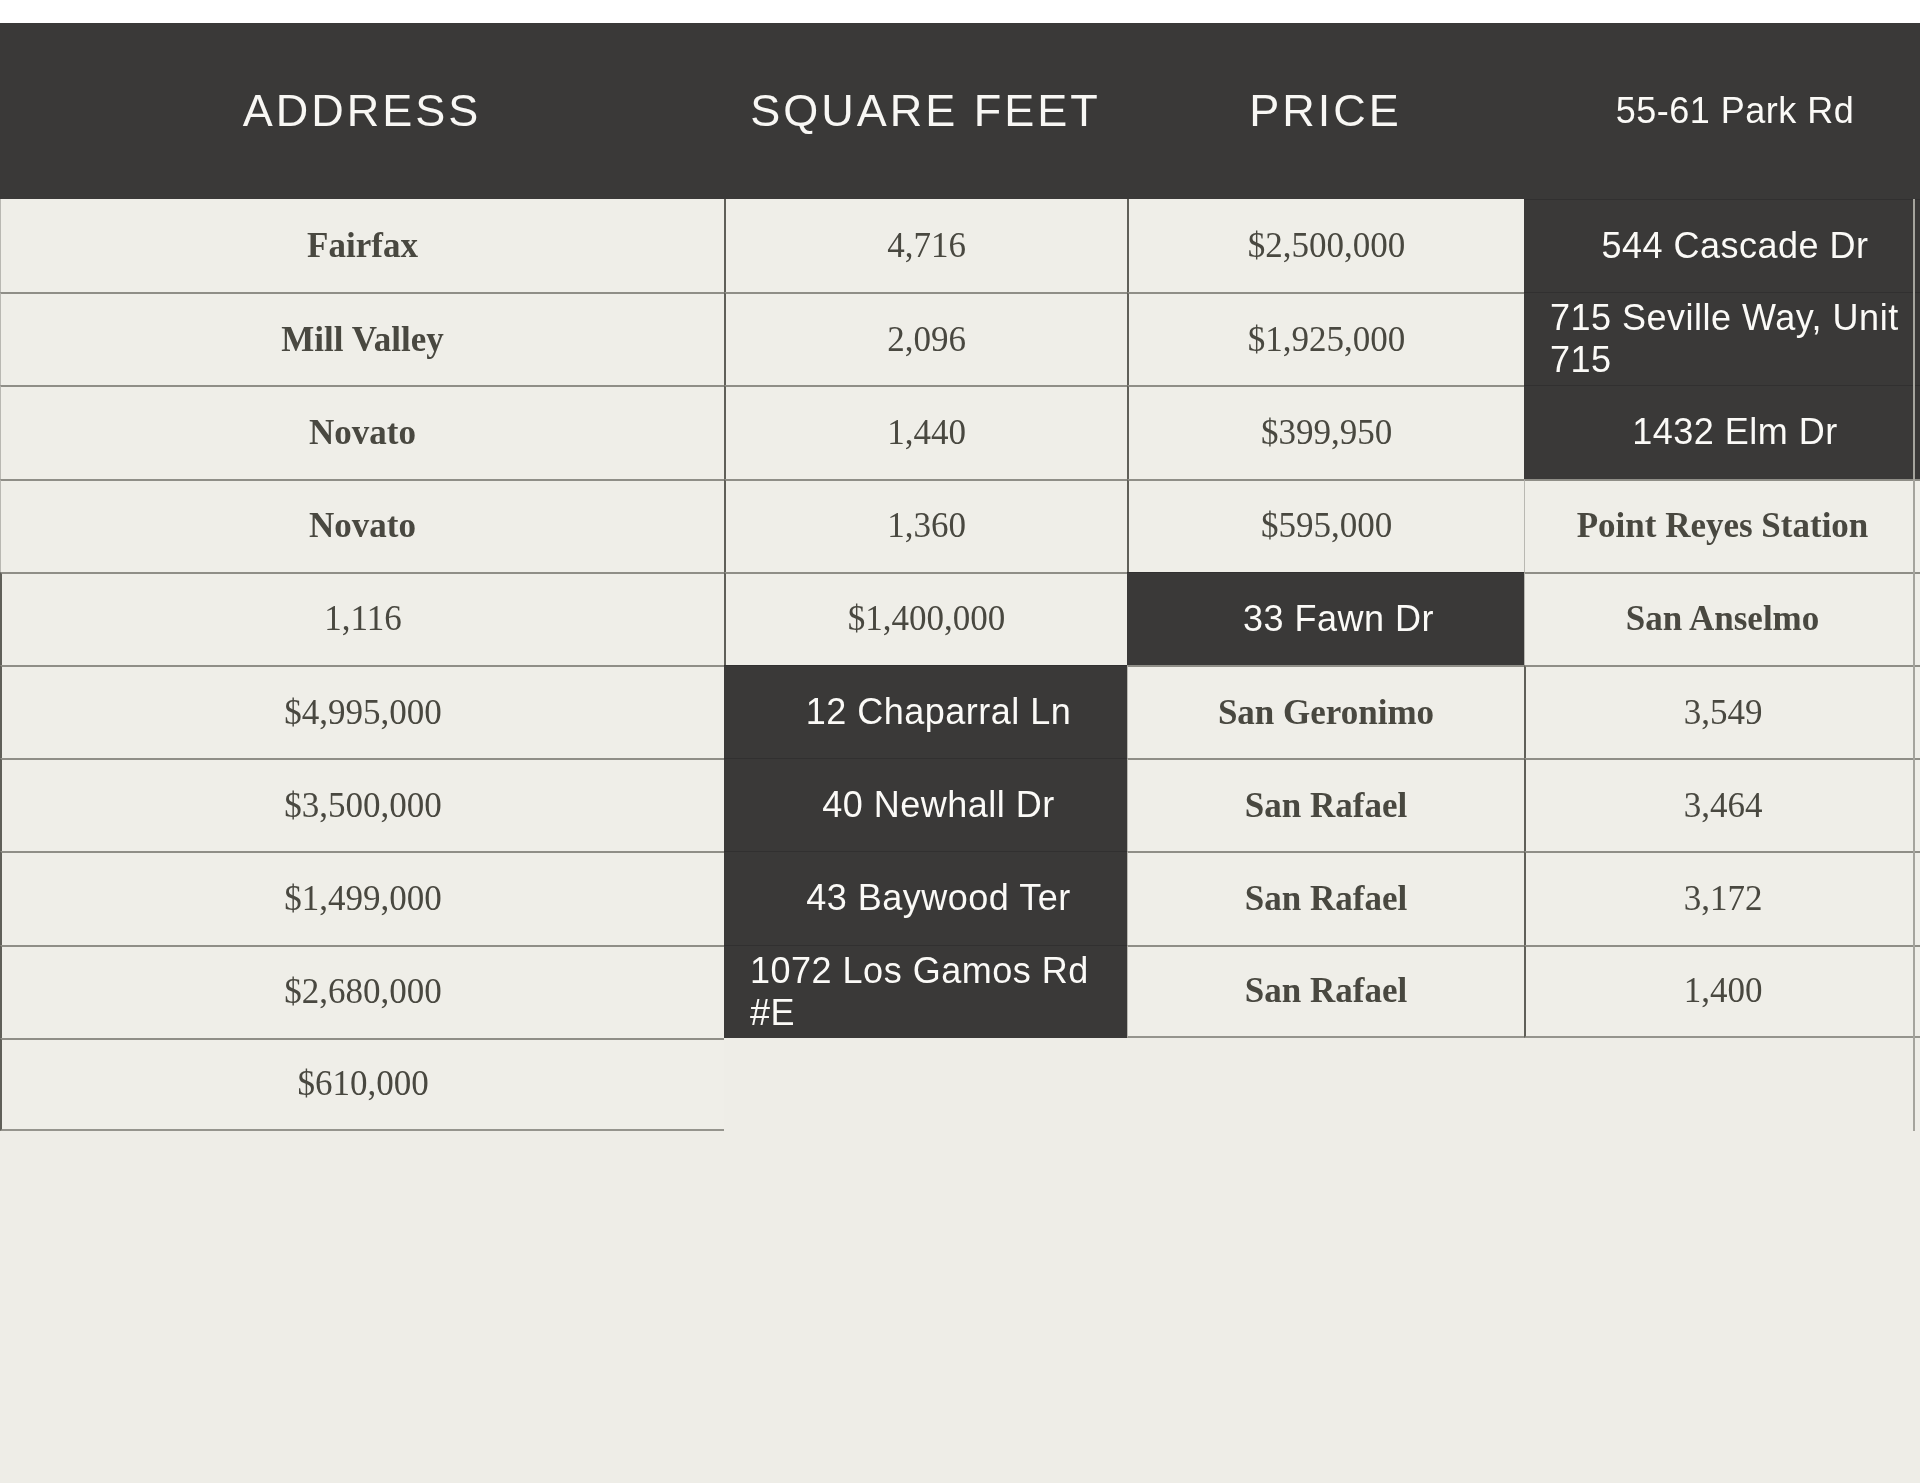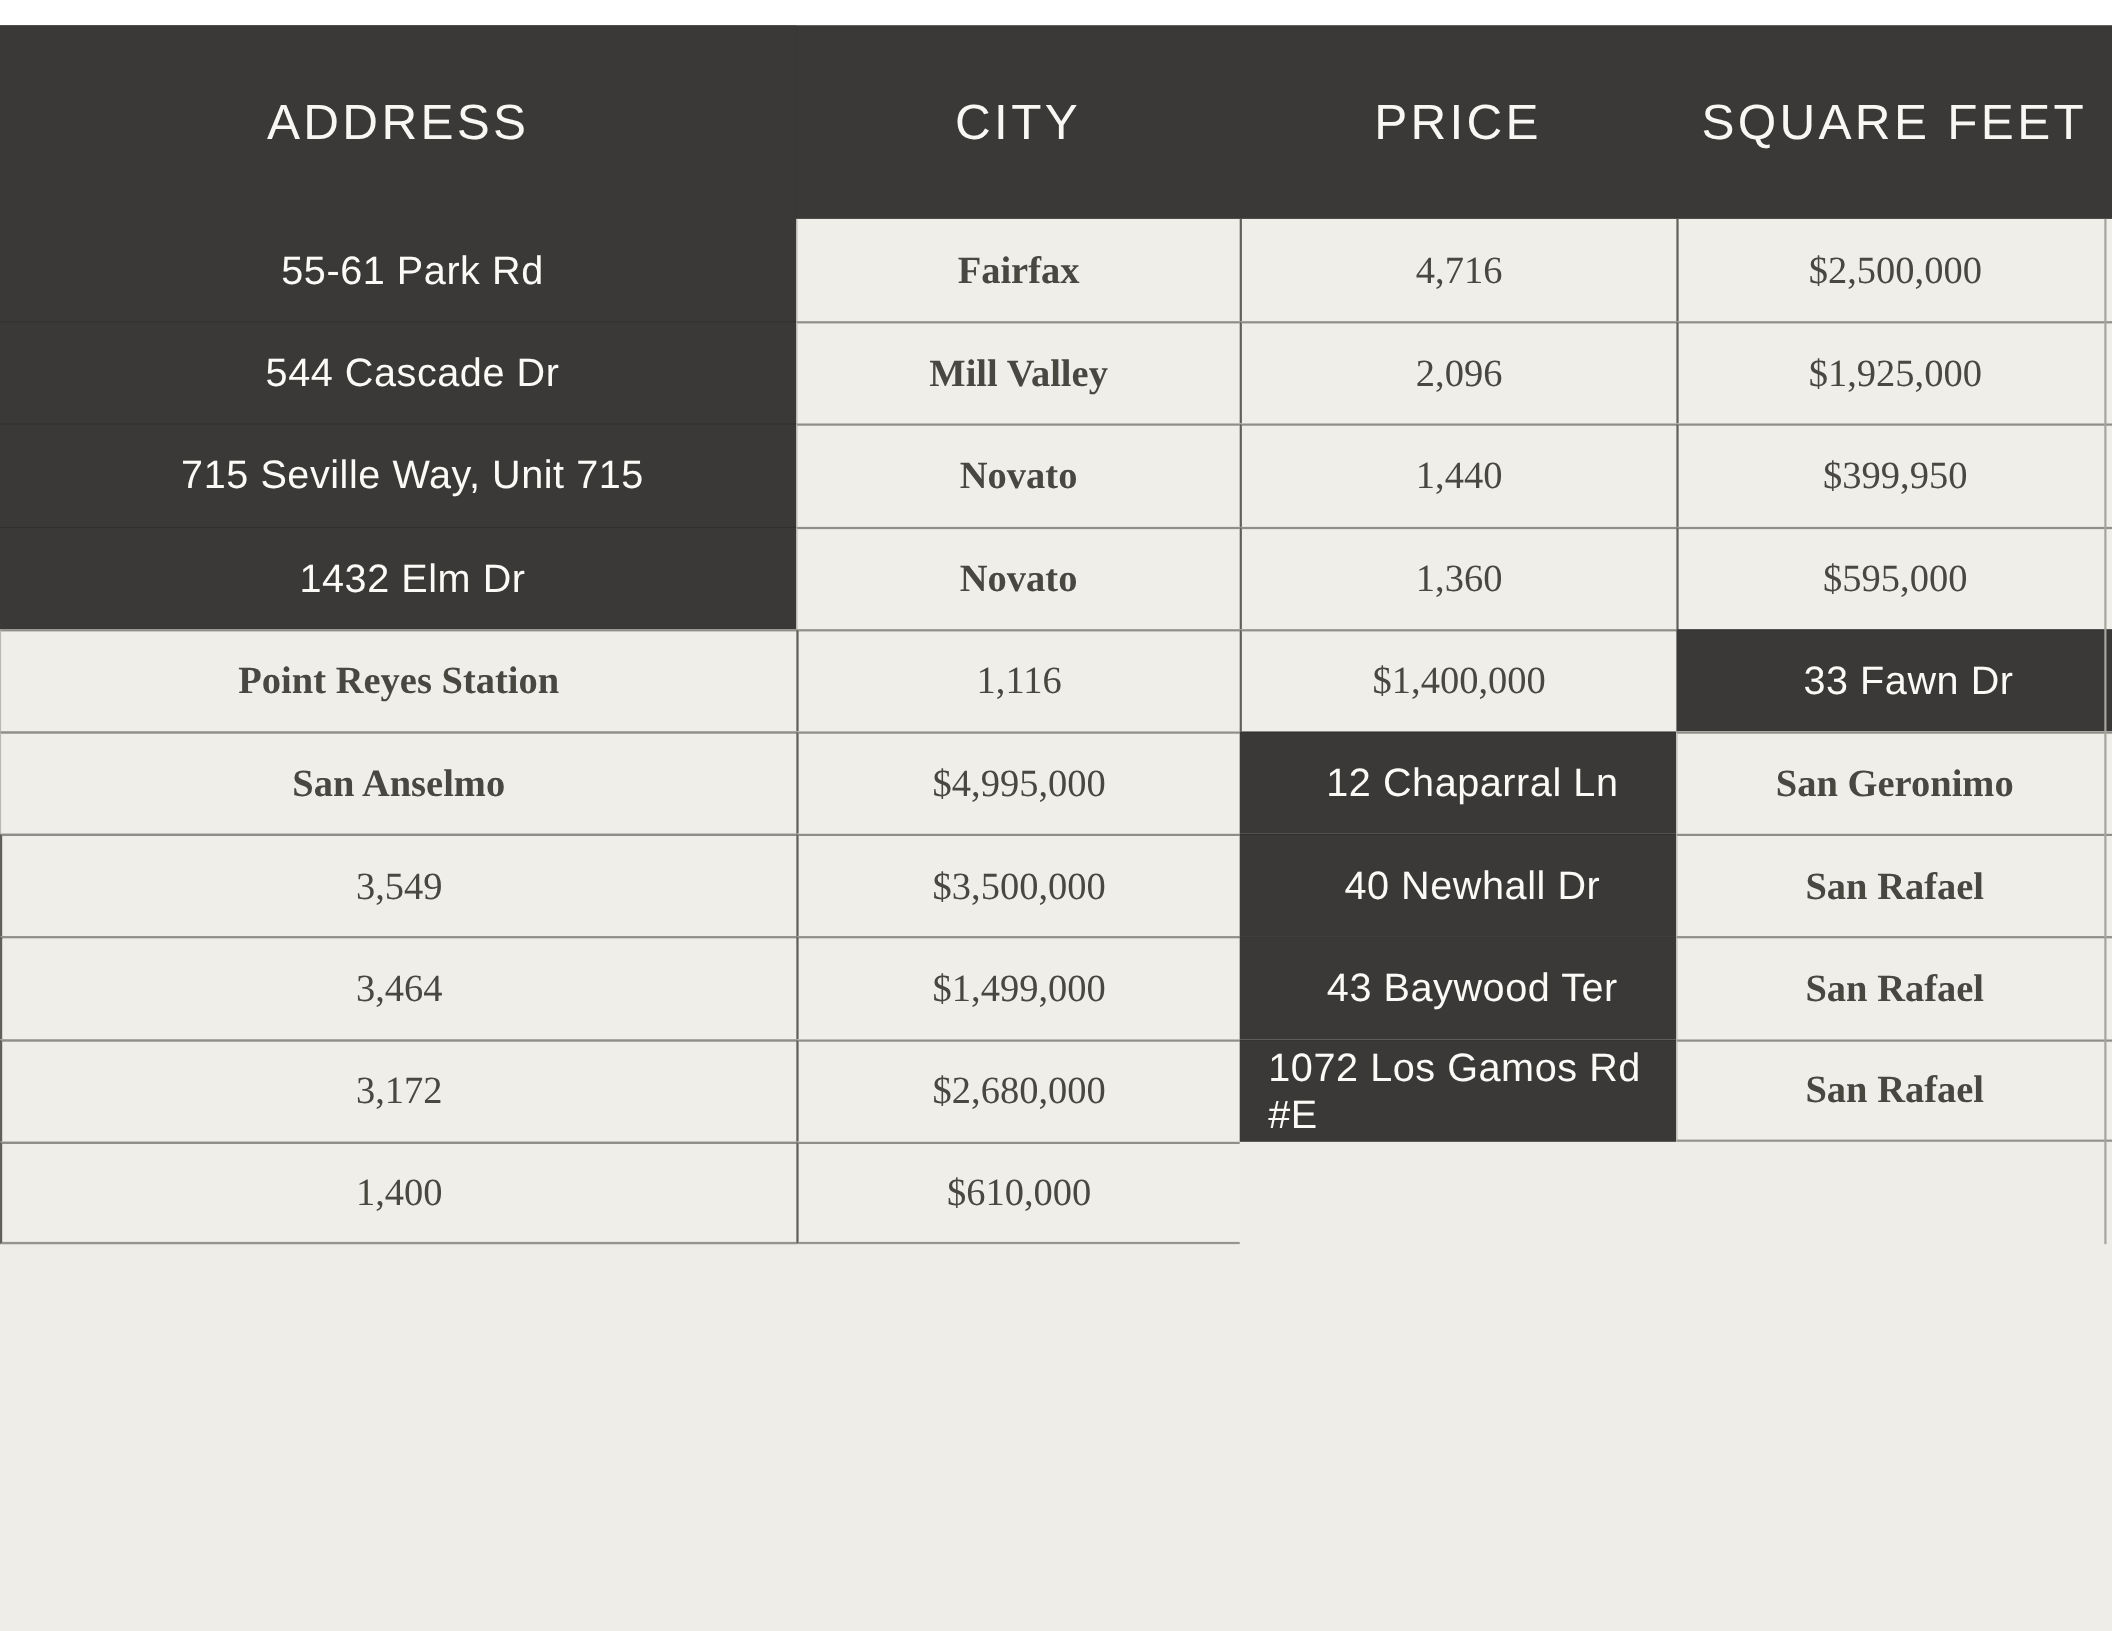--- a/index.html
+++ b/index.html
@@ -83,23 +83,22 @@
 </head>
 <body>
 
 <div class="page">
   <div class="dark-top"></div>
   <div class="dark-left"></div>
 
   <div class="listing-table">
 
     <div class="hcell">ADDRESS</div>
-    <div class="hcell">CITY</div>
+    <div class="hcell">SQUARE FEET</div>
     <div class="hcell">PRICE</div>
-    <div class="hcell">SQUARE FEET</div>
 
     <div class="addr r0">55-61 Park Rd</div>
     <div class="cell city r0">Fairfax</div>
     <div class="cell vline r0">4,716</div>
     <div class="cell vline r0">$2,500,000</div>
 
     <div class="addr">544 Cascade Dr</div>
     <div class="cell city">Mill Valley</div>
     <div class="cell vline">2,096</div>
     <div class="cell vline">$1,925,000</div>

